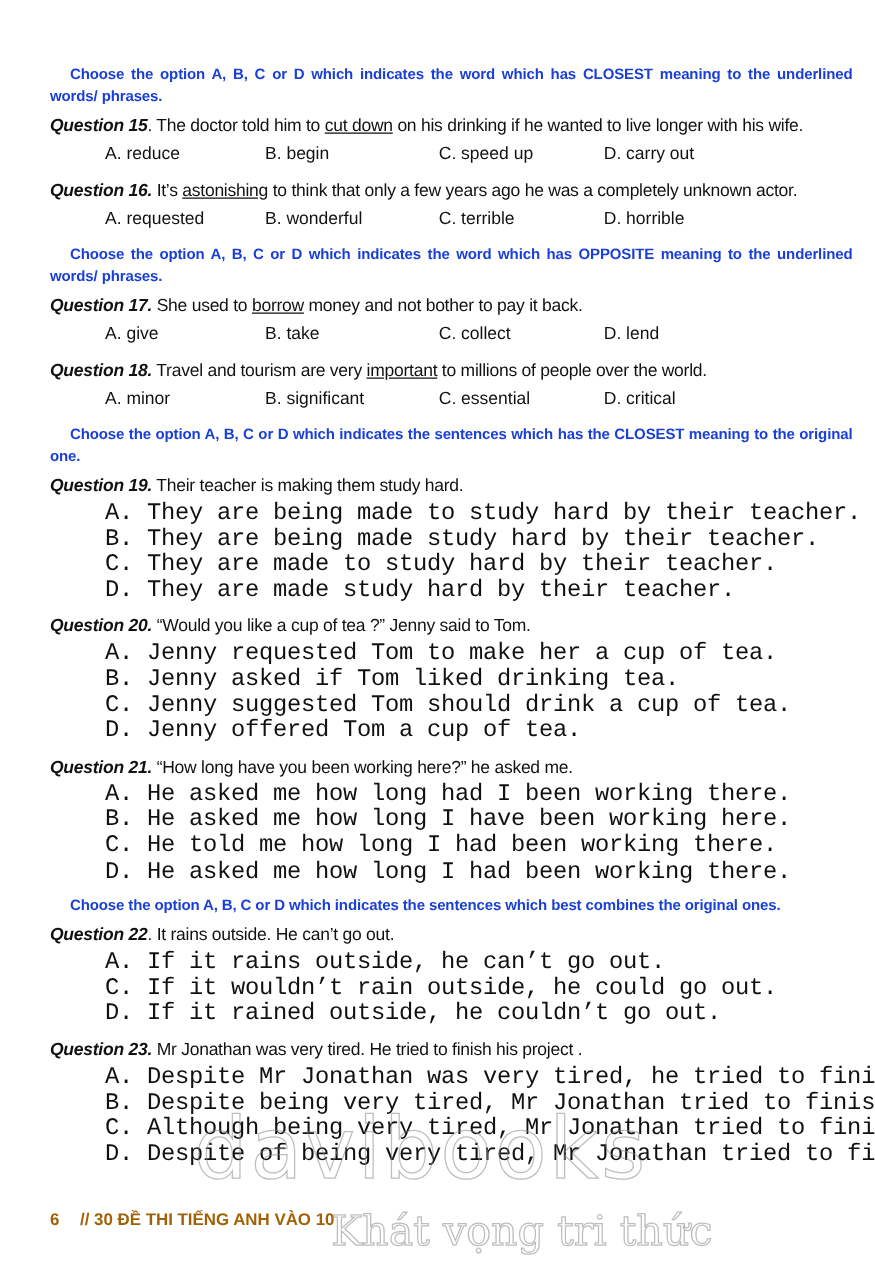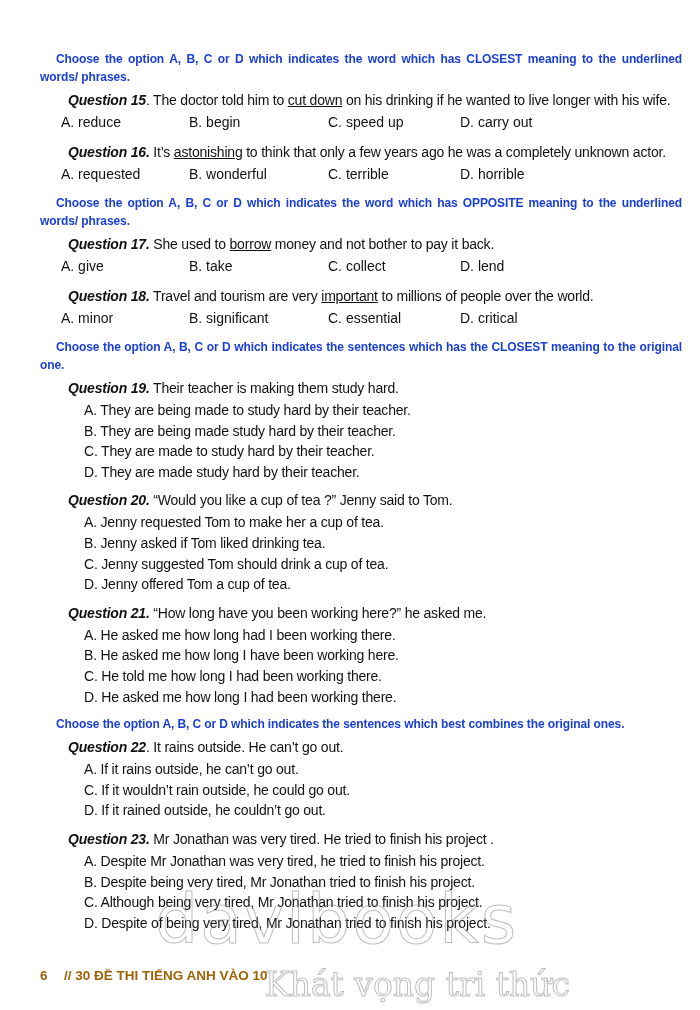--- a/index.html
+++ b/index.html
@@ -1,27 +1,27 @@
 <!DOCTYPE html>
 <html><head>
   <meta charset="utf-8">
   <style>
     html, body { margin: 0; padding: 0; background: #ffffff; }
     body { width: 700px; height: 1010px; position: relative; overflow: hidden;
            font-family: "Liberation Sans", sans-serif; color: #111; }
     .page { position: absolute; left: 40px; top: 50px; width: 642px; }
     .instr { color: #1a3fd6; font-weight: bold; font-size: 12px; line-height: 18px;
              text-indent: 16px; text-align: justify; margin: 0 0 4px 0; letter-spacing: -0.1px; }
-    .q { margin-left: 28px; font-size: 14px; line-height: 20px; margin-bottom: 2px; letter-spacing: -0.2px; }
+    .q { margin-left: 0; font-size: 14px; line-height: 20px; margin-bottom: 2px; letter-spacing: -0.2px; }
     .qlabel { font-weight: bold; font-style: italic; }
     .u { text-decoration: underline; }
-    .opts4 { display: flex; margin-left: 21px; font-size: 14px; line-height: 20px; margin-bottom: 10px; }
+    .opts4 { display: flex; margin-left: 44px; font-size: 14px; line-height: 20px; margin-bottom: 10px; }
     .opts4 span { display: block; }
     .opts4 .c0 { width: 128px; } .opts4 .c1 { width: 139px; } .opts4 .c2 { width: 132px; }
-    .optlist { margin-left: 44px; font-size: 14px; line-height: 20.6px; margin-bottom: 8px; letter-spacing: -0.2px; }
+    .optlist { margin-left: 44px; font-size: 19px; line-height: 20.6px; margin-bottom: 8px; letter-spacing: -0.2px; font-family: Liberation Mono, monospace; }
     .optlist div { white-space: nowrap; }
     .footer { position: absolute; left: 40px; top: 968px; color: #a16207; font-weight: bold;
               font-size: 13.5px; white-space: nowrap; }
     .footer .pn { display: inline-block; width: 24px; }
     .wm { position: absolute; font-family: "DejaVu Sans", sans-serif; color: transparent;
           -webkit-text-stroke: 1px #888; pointer-events: none; white-space: nowrap; }
     .wm1 { left: 155px; top: 880px; font-size: 68px; letter-spacing: 2px; opacity: 0.55; }
     .wm2 { left: 265px; top: 965px; font-size: 33px; font-family: "DejaVu Serif", serif; opacity: 0.55; }
   </style>
 </head>

